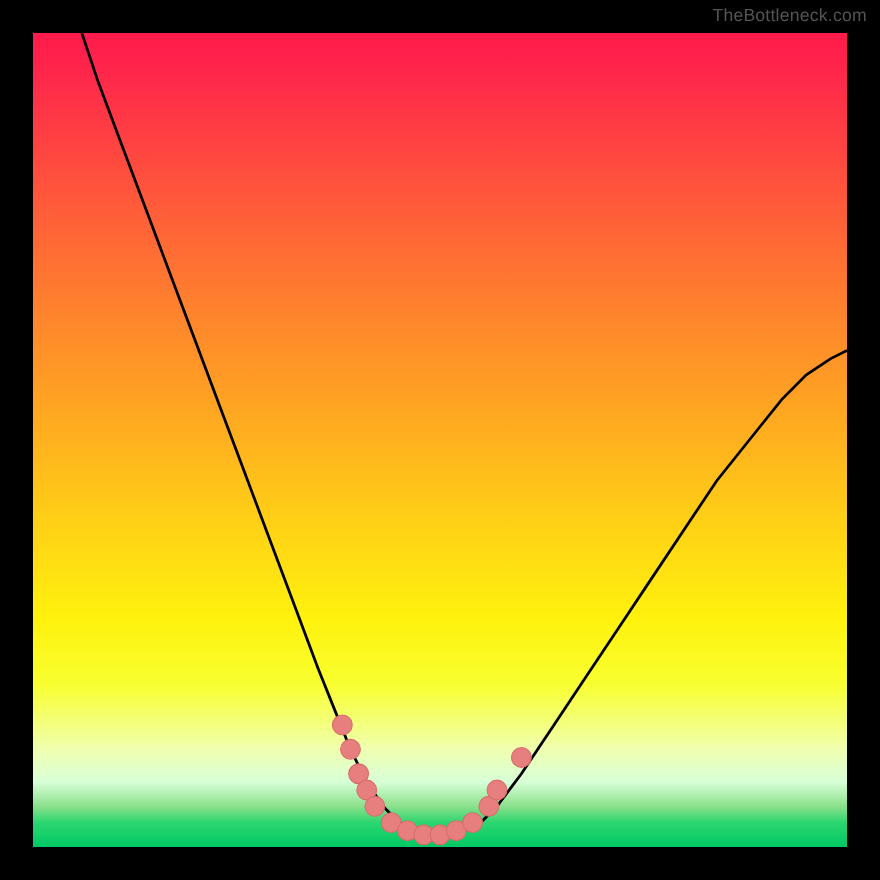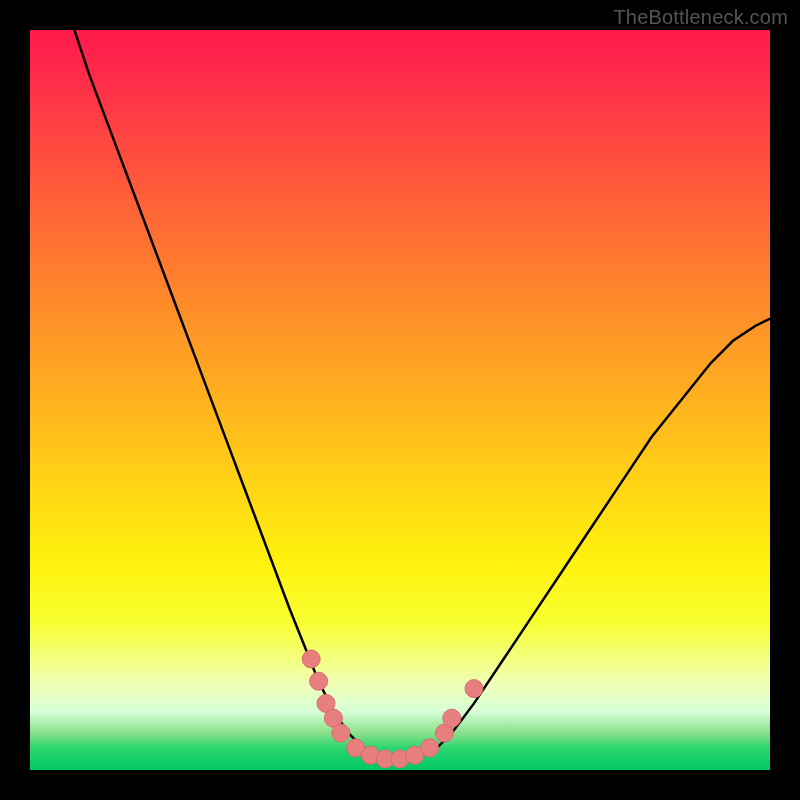--- a/index.html
+++ b/index.html
@@ -41,21 +41,21 @@
       #8be08b 95%,
       #2bd66f 97%,
       #00c864 100%
     );
   }
   .watermark {
     position: absolute;
     top: 6px;
     right: 12px;
     color: #555;
-    font-size: 20px;
+    font-size: 16px;
     letter-spacing: 0.2px;
     user-select: none;
   }
   svg.curve {
     position: absolute;
     left: 0;
     top: 0;
   }
 </style>
 </head>

